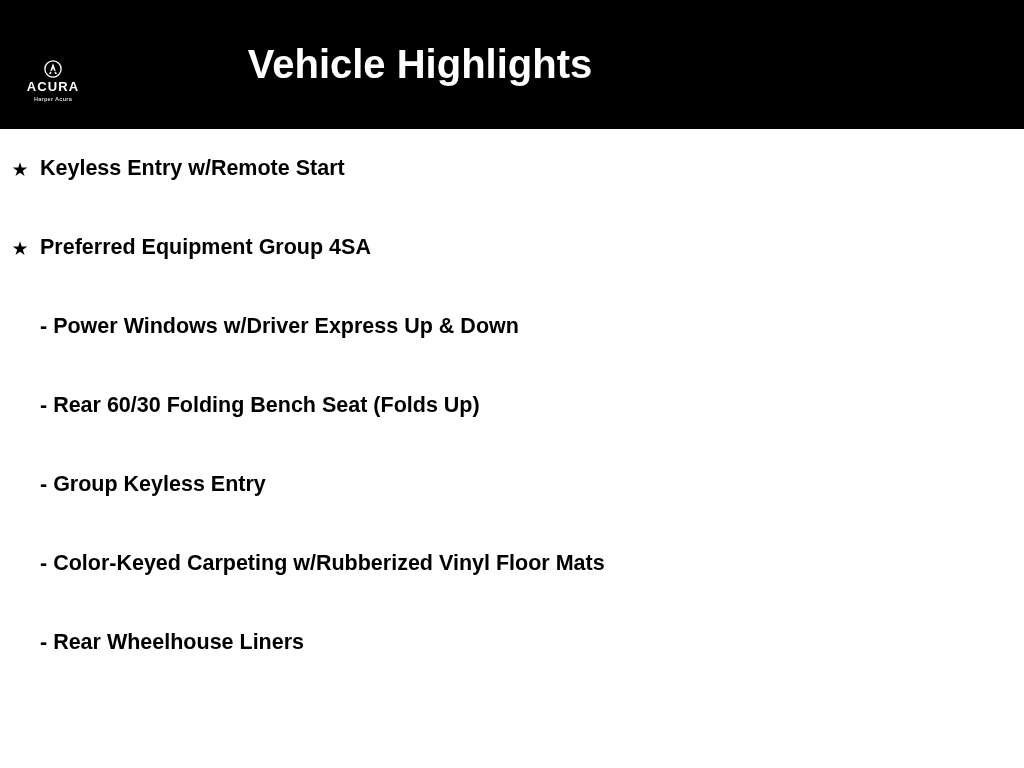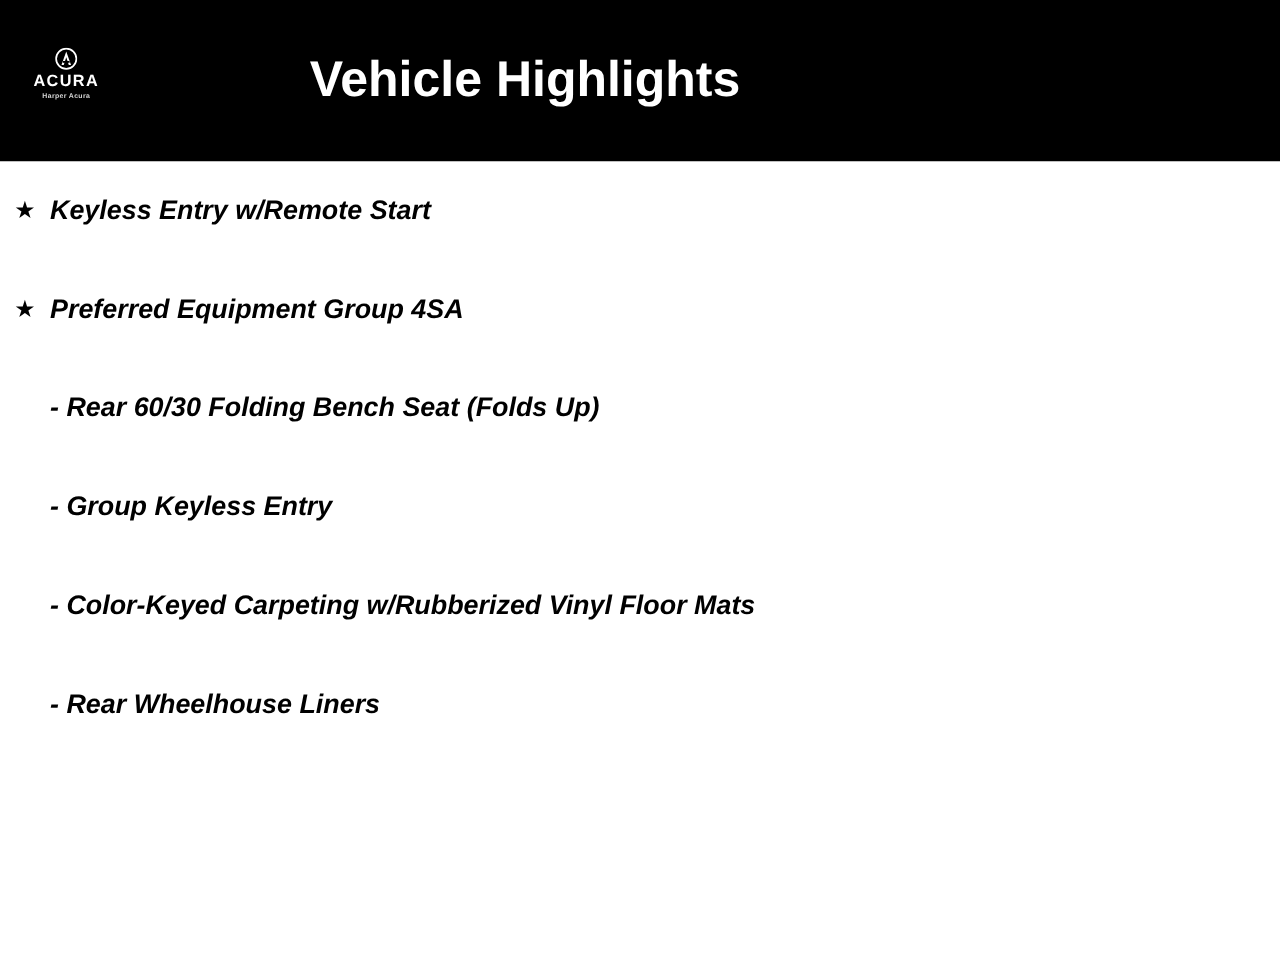--- a/index.html
+++ b/index.html
@@ -23,21 +23,21 @@
     top: 0;
     width: 1024px;
     height: 129px;
     background: #000000;
   }
 
   
   .logo-lockup {
     position: absolute;
     left: 24px;
-    top: 38px;
+    top: 60px;
     width: 58px;
     text-align: center;
     line-height: 1;
     user-select: none;
   }
   .logo-mark {
     display: block;
     margin: 0 auto 2px auto;
     width: 18px;
     height: 18px;
@@ -97,21 +97,20 @@
     color: #000000;
     font-size: 19px;
     line-height: 1;
   }
   .row-label {
     color: #000000;
     font-size: 21.5px;
     font-weight: bold;
     letter-spacing: 0px;
     white-space: nowrap;
-    font-style: italic;
   }
   .level-top .row-label {
     margin-left: 40px;
   }
   .level-sub .row-label {
     margin-left: 40px;
   }
 </style>
 </head>
 <body>
@@ -137,20 +136,23 @@
 <div class="highlights" id="highlights-list">
     <div class="highlight-row level-top">
       <span class="bullet-star">★</span>
       <span class="row-label">Keyless Entry w/Remote Start</span>
     </div>
     <div class="highlight-row level-top">
       <span class="bullet-star">★</span>
       <span class="row-label">Preferred Equipment Group 4SA</span>
     </div>
     <div class="highlight-row level-sub">
+      <span class="row-label">- Power Windows w/Driver Express Up &amp; Down</span>
+    </div>
+    <div class="highlight-row level-sub">
       <span class="row-label">- Rear 60/30 Folding Bench Seat (Folds Up)</span>
     </div>
     <div class="highlight-row level-sub">
       <span class="row-label">- Group Keyless Entry</span>
     </div>
     <div class="highlight-row level-sub">
       <span class="row-label">- Color-Keyed Carpeting w/Rubberized Vinyl Floor Mats</span>
     </div>
     <div class="highlight-row level-sub">
       <span class="row-label">- Rear Wheelhouse Liners</span>

